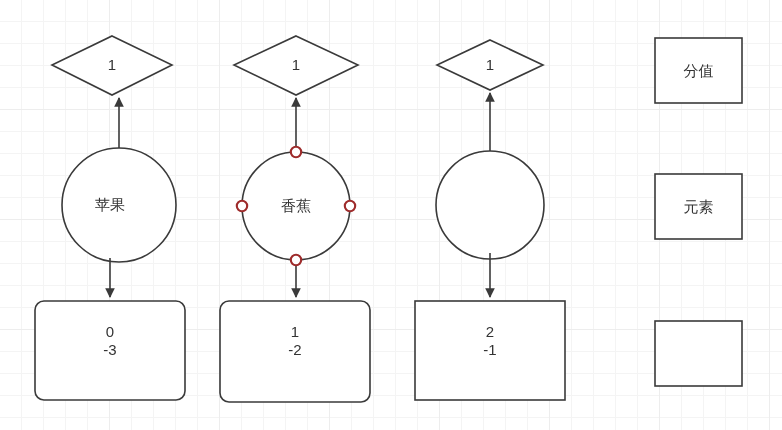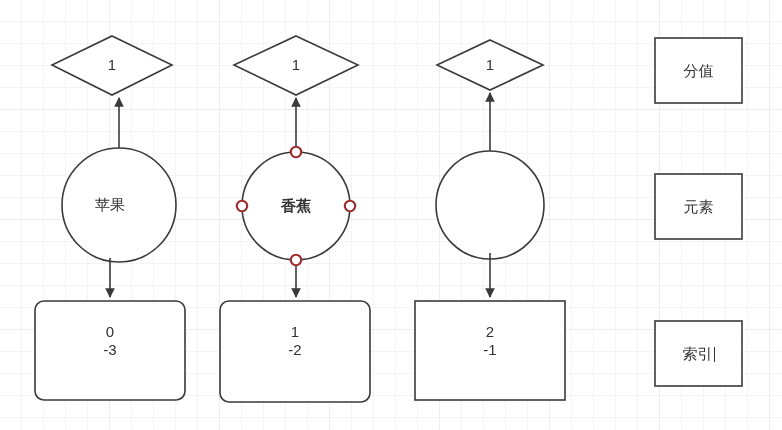--- a/index.html
+++ b/index.html
@@ -107,26 +107,25 @@
     <rect x="655" y="38" width="87" height="65" fill="#ffffff" stroke="#3a3a3a" stroke-width="1.6"></rect>
     <rect x="655" y="174" width="87" height="65" fill="#ffffff" stroke="#3a3a3a" stroke-width="1.6"></rect>
     <rect x="655" y="321" width="87" height="65" fill="#ffffff" stroke="#3a3a3a" stroke-width="1.6"></rect>
   </svg>
 
   <div class="node-label lbl-diamond" style="left:52px;  top:50px;  width:120px; height:30px;">1</div>
   <div class="node-label lbl-diamond" style="left:236px; top:50px;  width:120px; height:30px;">1</div>
   <div class="node-label lbl-diamond" style="left:437px; top:50px;  width:106px; height:30px;">1</div>
 
   <div class="node-label lbl-circle" style="left:62px;  top:190px; width:96px; height:30px;">苹果</div>
-  <div class="node-label lbl-circle" style="left:239px; top:191px; width:114px; height:30px;font-weight:bold;">香蕉</div>
+  <div class="node-label lbl-circle" style="left:239px; top:191px; width:114px; height:30px;">香蕉</div>
 
   <div class="node-label lbl-box" style="left:35px;  top:320px; width:150px; height:42px;">0
 -3</div>
   <div class="node-label lbl-box" style="left:220px; top:320px; width:150px; height:42px;">1
 -2</div>
   <div class="node-label lbl-box" style="left:415px; top:320px; width:150px; height:42px;">2
 -1</div>
 
   <div class="node-label lbl-legend" style="left:655px; top:192px; width:87px; height:30px;">元素</div>
   <div class="node-label lbl-legend" style="left:655px; top:56px;  width:87px; height:30px;">分值</div>
-  <div class="node-label lbl-legend" style="left:655px; top:339px; width:87px; height:30px;"><span>索引</span><span class="caret"></span></div>
 
 </div>
 
 </body></html>

